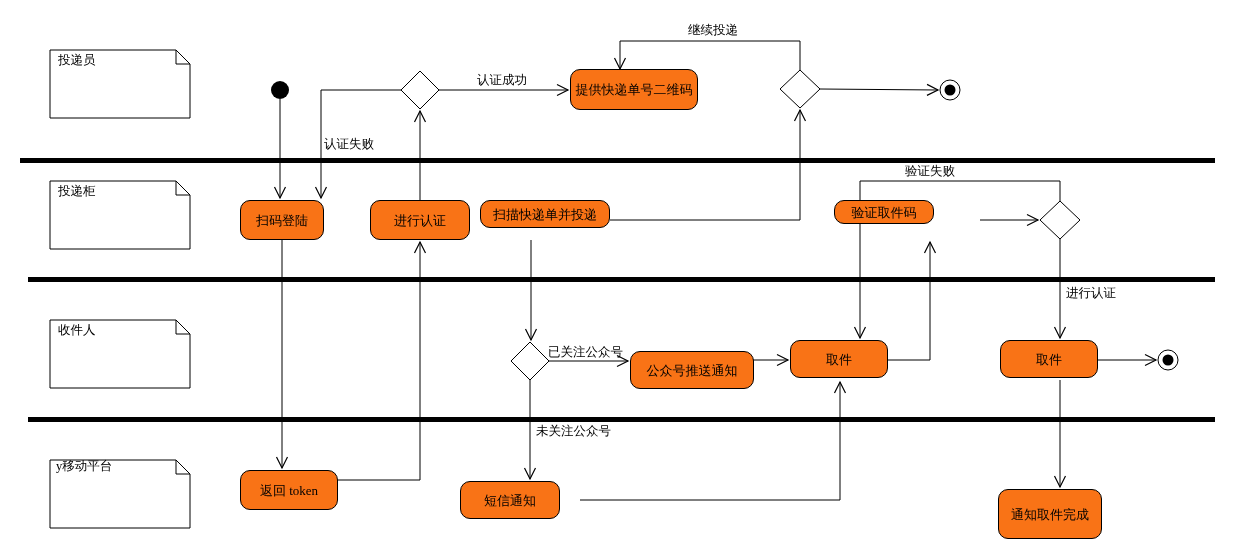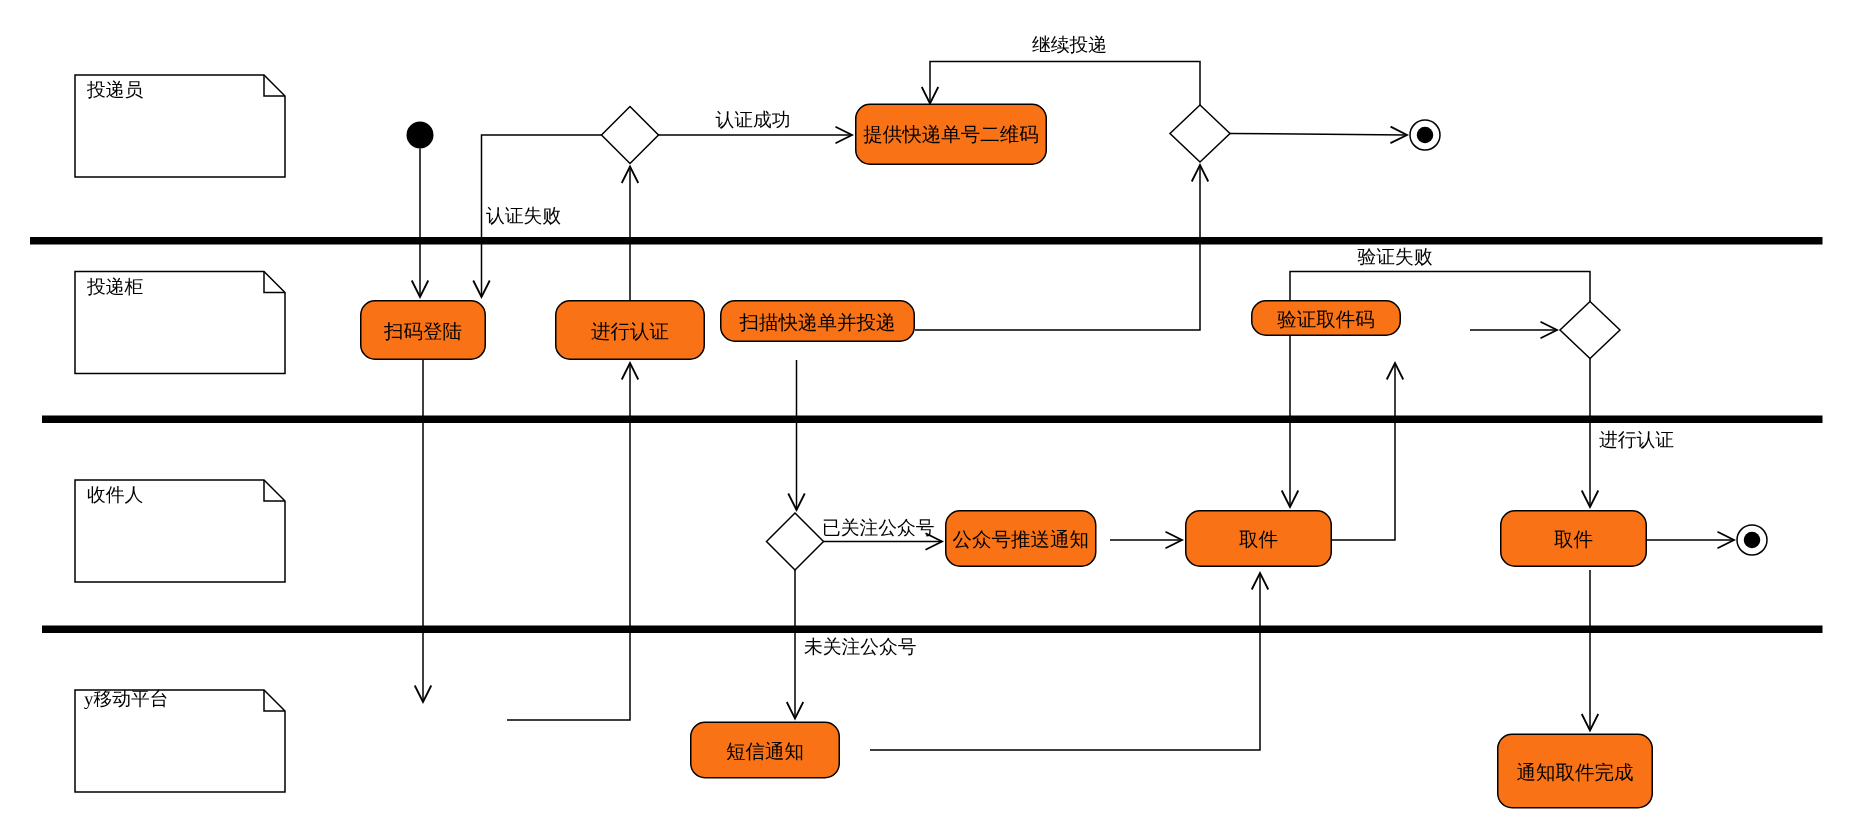--- a/index.html
+++ b/index.html
@@ -91,23 +91,24 @@
   <div class="note-label" style="left:58px;top:54px">投递员</div>
   <div class="note-label" style="left:58px;top:185px">投递柜</div>
   <div class="note-label" style="left:58px;top:324px">收件人</div>
   <div class="note-label" style="left:56px;top:460px">y移动平台</div>
 
   <div class="activity" style="left:240px;top:200px;width:84px;height:40px">扫码登陆</div>
   <div class="activity" style="left:370px;top:200px;width:100px;height:40px">进行认证</div>
   <div class="activity" style="left:570px;top:69px;width:128px;height:41px">提供快递单号二维码</div>
   <div class="activity" style="left:480px;top:200px;width:130px;height:28px">扫描快递单并投递</div>
   <div class="activity" style="left:834px;top:200px;width:100px;height:24px">验证取件码</div>
-  <div class="activity" style="left:630px;top:340px;width:101px;height:38px">公众号推送通知</div>
+  <div class="activity" style="left:630px;top:351px;width:124px;height:38px">公众号推送通知</div>
   <div class="activity" style="left:790px;top:340px;width:98px;height:38px">取件</div>
   <div class="activity" style="left:1000px;top:340px;width:98px;height:38px">取件</div>
+  <div class="activity" style="left:240px;top:470px;width:98px;height:40px">返回 token</div>
   <div class="activity" style="left:460px;top:481px;width:100px;height:38px">短信通知</div>
   <div class="activity" style="left:998px;top:489px;width:104px;height:50px">通知取件完成</div>
 
   <div class="edge-label" style="left:477px;top:74px">认证成功</div>
   <div class="edge-label" style="left:324px;top:138px">认证失败</div>
   <div class="edge-label" style="left:688px;top:24px">继续投递</div>
   <div class="edge-label" style="left:905px;top:165px">验证失败</div>
   <div class="edge-label" style="left:1066px;top:287px">进行认证</div>
   <div class="edge-label" style="left:548px;top:346px">已关注公众号</div>
   <div class="edge-label" style="left:536px;top:425px">未关注公众号</div>

